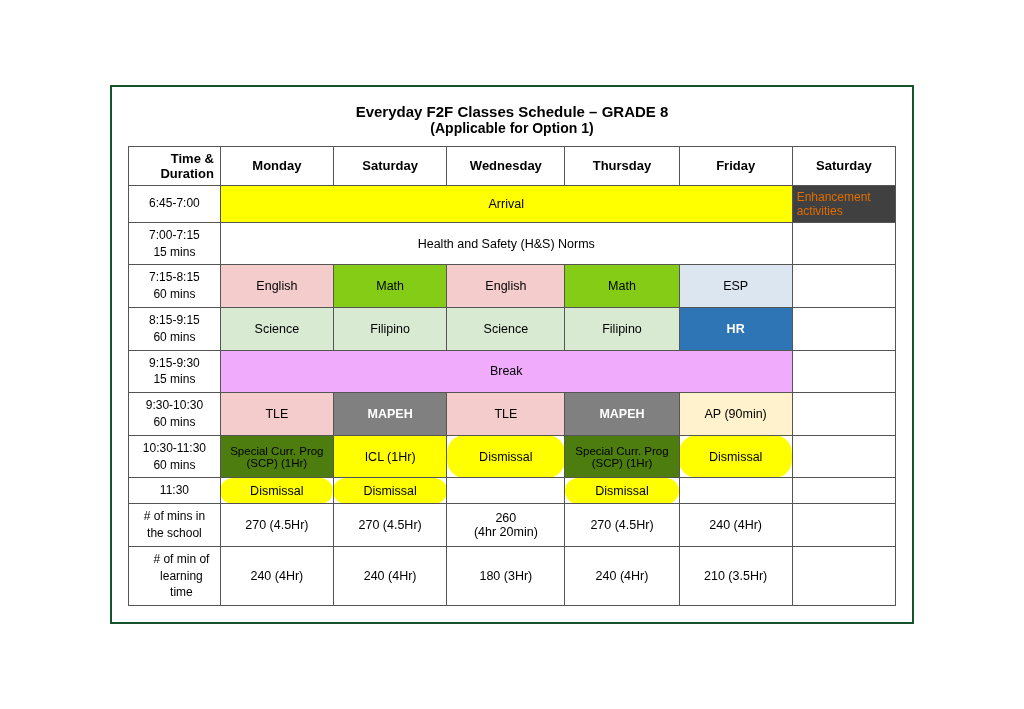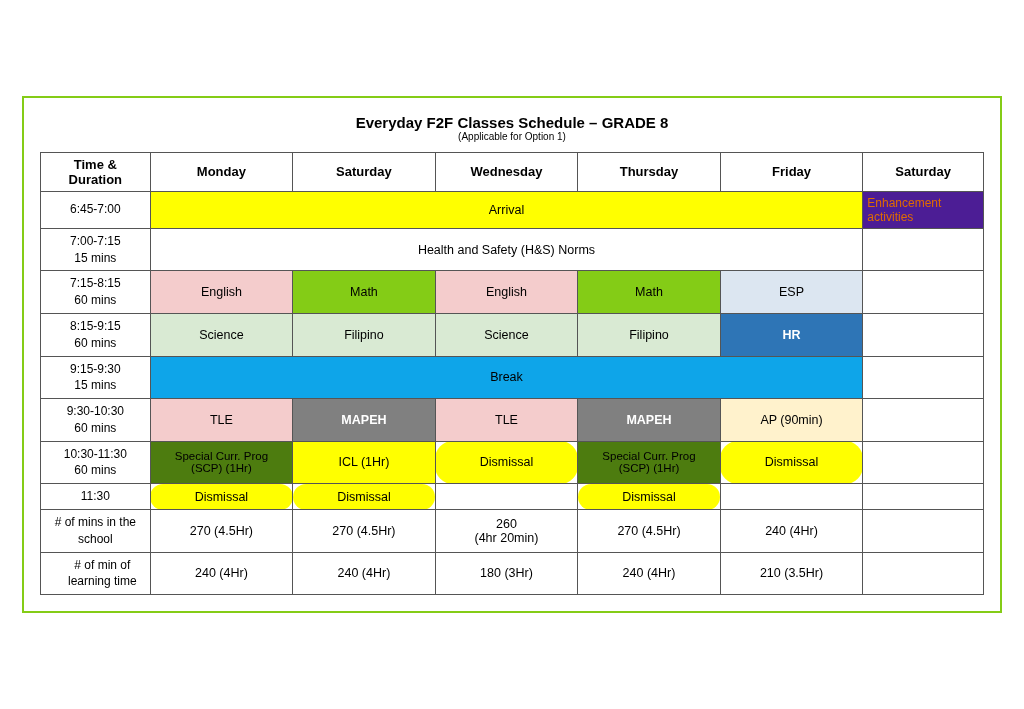--- a/index.html
+++ b/index.html
@@ -6,51 +6,51 @@
     body {
       background: #fff;
       font-family: Arial, sans-serif;
       display: flex;
       justify-content: center;
       align-items: center;
       min-height: 100vh;
       padding: 20px;
     }
     .page-wrapper {
-      width: 980px;
-      background: #fff;
-      border: 2px solid #84cc16;
+      width: 804px;
+      background: #fff;
+      border: 2px solid #14532d;
       padding: 16px;
     }
     .title-block {
       text-align: center;
       margin-bottom: 10px;
     }
     .title-line1 {
       font-size: 15px;
       font-weight: bold;
     }
     .title-line2 {
-      font-size: 10px;
-      font-weight: normal;
+      font-size: 14px;
+      font-weight: bold;
     }
     table {
       width: 100%;
       border-collapse: collapse;
       font-size: 12.5px;
     }
     th, td {
       border: 1px solid #555;
       padding: 4px 6px;
       vertical-align: middle;
       text-align: center;
     }
     .col-time {
       width: 100px;
-      text-align: center;
+      text-align: right;
     }
     .col-day { width: 130px; }
     .col-saturday { width: 110px; }
 
     .header-row th {
       background: #fff;
       font-weight: bold;
       font-size: 13px;
     }
     
@@ -65,35 +65,35 @@
       color: #000;
     }
     
     .english-cell { background: #f4cccc; } 
     .math-cell { background: #84cc16; }     
     .science-cell { background: #d9ead3; }
     .filipino-cell { background: #d9ead3; }
     .esp-cell { background: #dce6f1; }
     .hr-cell { background: #2e75b6; color: #fff; font-weight: bold; }
     
-    .break-cell { background: #0ea5e9; color: #000; }
+    .break-cell { background: #f0abfc; color: #000; }
     
     .tle-cell { background: #f4cccc; }
     
     .mapeh-cell { background: #808080; color: #fff; font-weight: bold; }
     
     .scp-cell { background: #4d7c0f; color: #000; font-size: 11.5px; }
     
     .icl-cell { background: #ffff00; color: #000; }
     
     .dismissal-cell { background: #ffff00; color: #000; border-radius: 18px; }
     
     .ap-cell { background: #fff2cc; color: #000; }
     
-    .enhancement-cell { background: #4c1d95; color: #e06c00; font-size: 12px; text-align: left; padding-left: 4px; }
+    .enhancement-cell { background: #404040; color: #e06c00; font-size: 12px; text-align: left; padding-left: 4px; }
     
     .plain-cell { background: #fff; }
 
     .time-cell {
       text-align: center;
       font-size: 12px;
       line-height: 1.4;
     }
   </style>
 </head>

